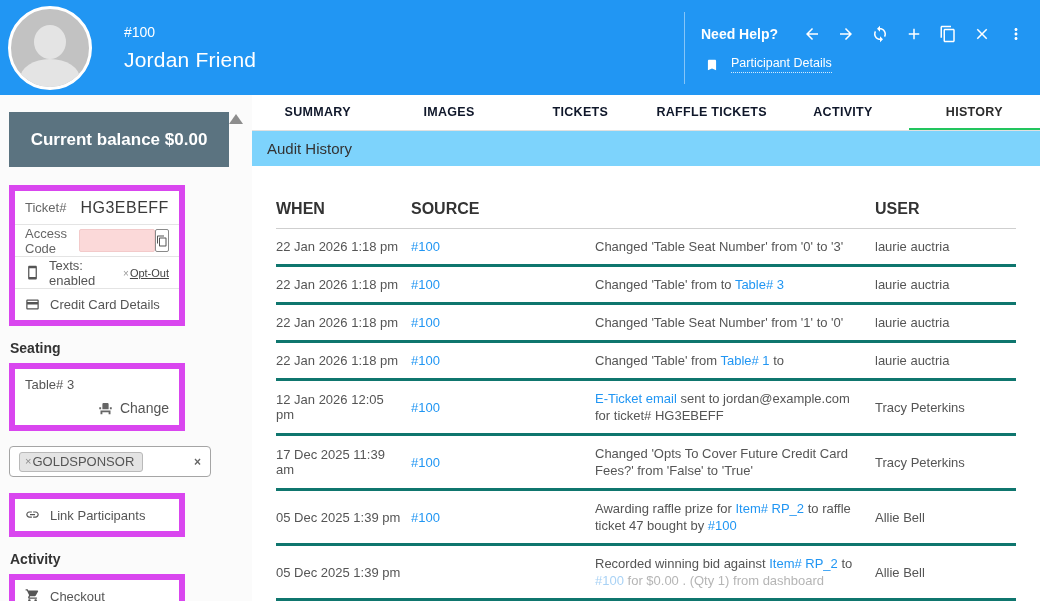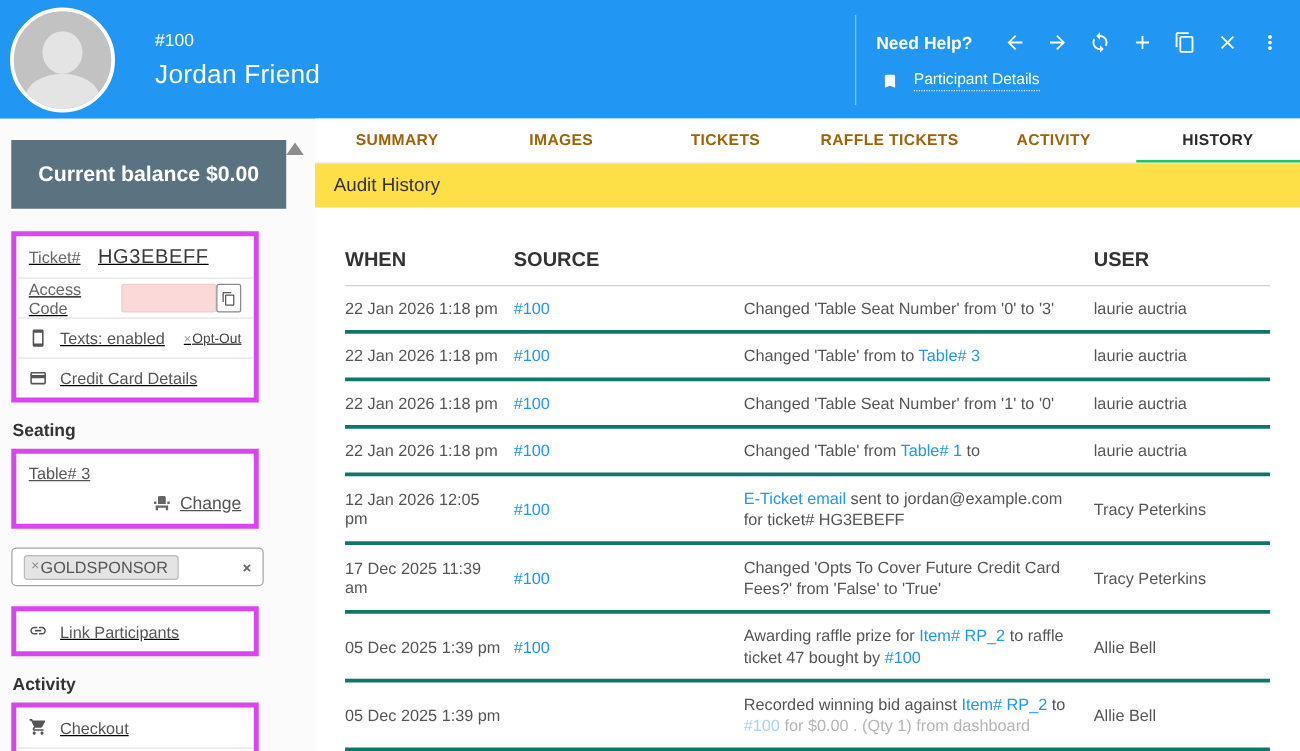--- a/index.html
+++ b/index.html
@@ -32,21 +32,21 @@
   .page { display:flex; height:506px; background:#fbfbfb; position:relative; }
   .sidebar { width:211px; flex:0 0 auto; padding:17px 0 0 9px; }
   .gutter { width:41px; flex:0 0 auto; position:relative; }
   .scroll-up { position:absolute; left:18px; top:19px; width:0; height:0;
     border-left:7px solid transparent; border-right:7px solid transparent; border-bottom:10px solid #8d8d8d; cursor:pointer; }
   .content { flex:1 1 auto; background:#fff; display:flex; flex-direction:column; }
 
   
   .balance { width:220px; height:55px; background:#5b7380; color:#fff; font-size:17px; font-weight:bold;
     display:flex; align-items:center; justify-content:center; }
-  .scard { width:198px; background:#fff; border:4px solid #d946ef; margin-top:18px;text-decoration:underline; }
+  .scard { width:176px; background:#fff; border:6px solid #d946ef; margin-top:18px; }
   .srow { min-height:32px; display:flex; align-items:center; padding:0 10px; font-size:13px; color:#555; }
   .srow + .srow { border-top:1px solid #e4e4e4; }
   .srow .sicon { width:16px; height:16px; margin-right:9px; display:inline-flex; }
   .srow .sicon svg { width:15px; height:15px; fill:#555; }
   .lbl { color:#666; }
   .ticket-val { font-size:16px; color:#3a3a3a; margin-left:14px; letter-spacing:.5px; }
   .ticket-row { min-height:33px; }
   .access-input { width:76px; height:23px; background:#fbd9d9; border:1px solid #f3caca; border-radius:2px;
     margin-left:10px; outline:none; font-size:13px; padding:0 4px; }
   .copy-btn { width:23px; height:23px; border:1px solid #8a8a8a; border-radius:2px; background:#fff;
@@ -63,26 +63,26 @@
     margin-top:15px; display:flex; align-items:center; padding:0 9px; }
   .tagpill { background:#e4e4e4; border:1px solid #b9b9b9; border-radius:3px; font-size:13px; color:#555;
     padding:1px 8px 2px 5px; display:inline-flex; align-items:center; }
   .tagpill .tx { color:#8a8a8a; font-size:11px; margin-right:1px; cursor:pointer; }
   .tag-clear { margin-left:auto; color:#666; font-size:12px; font-weight:bold; cursor:pointer; }
   .muted-row { color:#9a9a9a; }
   .muted-row .sicon svg { fill:#9a9a9a; }
 
   
   .tabs { height:55px; display:flex; border-bottom:1px solid #e0e0e0; background:#fff; }
-  .tab { flex:1; display:flex; align-items:center; justify-content:center; font-size:12.5px; color:#a16207;
+  .tab { flex:1; display:flex; align-items:center; justify-content:center; font-size:12.5px; color:#0f172a;
     letter-spacing:.3px; cursor:pointer; border-bottom:2px solid transparent; font-weight:bold; }
   .tab.active { color:#2b2b2b; border-bottom:2px solid #22c55e; }
 
   
-  .panel-title { height:54px; background:#fde047; display:flex; align-items:center; padding-left:15px;
+  .panel-title { height:54px; background:#7dd3fc; display:flex; align-items:center; padding-left:15px;
     font-size:15px; color:#333; font-weight:500; }
   .tablewrap { padding:24px 24px 0; }
   .trow { display:flex; align-items:center; border-bottom:3px solid #0f766e; padding:9px 0; font-size:13px; color:#555; }
   .trow.head { color:#333; font-weight:bold; font-size:16px; border-bottom:1px solid #cfcfcf; padding:10px 0; }
   .c-when { width:135px; flex:0 0 auto; padding-right:10px; }
   .c-source { width:184px; flex:0 0 auto; padding-right:10px; }
   .c-desc { width:280px; flex:0 0 auto; padding-right:14px; line-height:17px; }
   .c-user { flex:1 1 auto; }
   a.lnk { color:#2196f3; text-decoration:none; cursor:pointer; }
   a.lnk.muted { color:#a9d2f5; }

